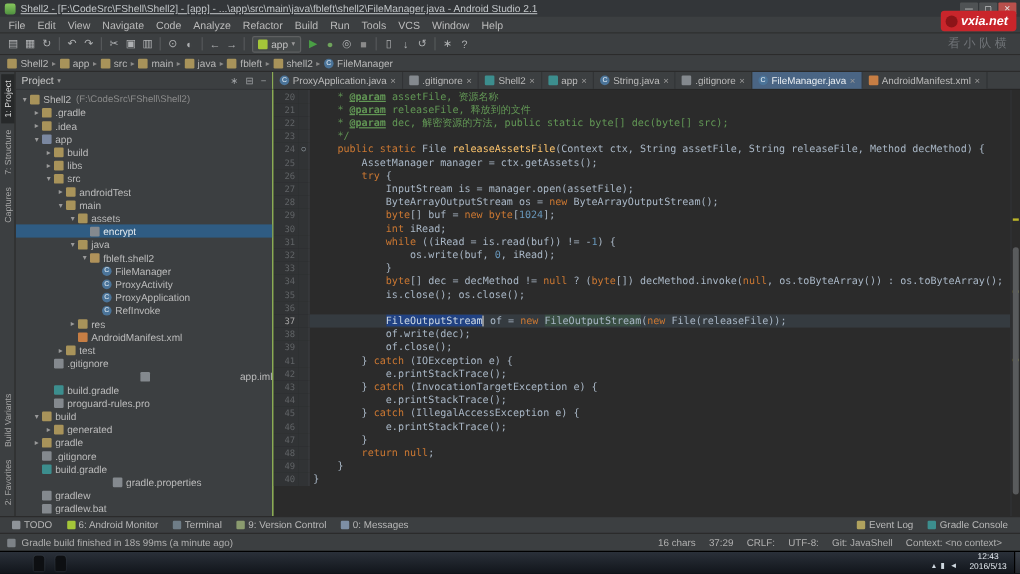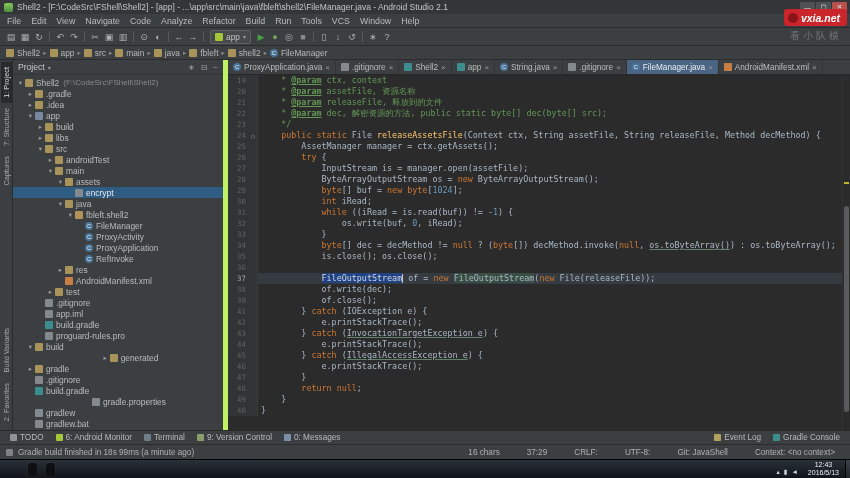--- a/index.html
+++ b/index.html
@@ -2,21 +2,21 @@
 <html><head>
 <meta charset="utf-8">
 <style>
   *{margin:0;padding:0;box-sizing:border-box;}
   html,body{width:850px;height:478px;overflow:hidden;background:#0c0f14;font-family:"Liberation Sans","DejaVu Sans",sans-serif;}
   .screen{position:relative;width:850px;height:478px;background:#0c0f14;overflow:hidden;}
   .ide{position:absolute;left:0;top:0;right:0;bottom:19px;display:flex;flex-direction:column;background:#3C3F41;}
   
   .titlebar{height:14px;background:#333639;display:flex;align-items:center;padding:0 3px;color:#c2c6c9;font-size:8.5px;flex:none;}
   .appicon{width:9px;height:9px;border-radius:2px;background:linear-gradient(#86c65c,#4f9140);margin:0 4px 0 1px;flex:none;}
-  .title-text{white-space:nowrap;overflow:hidden;}
+  .title-text{white-space:nowrap;overflow:hidden;text-decoration:underline;}
   .winbtns{margin-left:auto;display:flex;flex:none;}
   .wbtn{width:15px;height:10px;margin-left:1px;display:flex;align-items:center;justify-content:center;font-size:6.5px;color:#e8e8e8;background:rgba(255,255,255,.14);border-radius:1px;}
   .wbtn.close{background:#b8504c;}
   
   .menubar{height:14px;background:#3C3F41;display:flex;align-items:center;font-size:8.8px;color:#bbbbbb;border-bottom:1px solid #2b2b2b;padding-left:2px;flex:none;}
   .menu-item{padding:0 5px;}
   
   .toolbar{height:18px;background:#3C3F41;display:flex;align-items:center;padding:0 4px;border-bottom:1px solid #2b2b2b;flex:none;}
   .tbtn{width:14px;height:14px;display:flex;align-items:center;justify-content:center;font-size:9px;color:#aeb0b2;border-radius:2px;flex:none;}
   .tsep{width:1px;height:11px;background:#55585a;margin:0 3px;flex:none;}
@@ -28,21 +28,21 @@
   .crumb-sep{color:#8a8a8a;font-size:6.5px;margin:0 3px;}
   
   .main{flex:1;display:flex;min-height:0;}
   .lstrip{width:13px;background:#3C3F41;border-right:1px solid #2b2b2b;position:relative;flex:none;}
   .vgroup{position:absolute;left:0;right:0;display:flex;flex-direction:column;align-items:center;}
   .vgroup.top{top:2px;}
   .vgroup.bottom{bottom:4px;}
   .vlabel{writing-mode:vertical-rl;transform:rotate(180deg);font-size:7.3px;color:#a7a7a7;padding:5px 1px;white-space:nowrap;}
   .vlabel.active{background:#27292a;color:#dddddd;}
   
-  .project{width:215px;background:#3C3F41;border-right:5px solid #bef264;display:flex;flex-direction:column;flex:none;}
+  .project{width:215px;background:#3C3F41;border-right:1px solid #bef264;display:flex;flex-direction:column;flex:none;}
   .pheader{height:15px;display:flex;align-items:center;font-size:8.6px;color:#c8c8c8;padding:0 5px;border-bottom:1px solid #323537;flex:none;}
   .pheader .caret{font-size:6px;color:#9a9a9a;margin-left:3px;}
   .phbtn{color:#9fa2a5;font-size:8px;margin-left:6px;}
   .spacer{flex:1;}
   .tree{flex:1;overflow:hidden;font-size:8.4px;color:#bbbbbb;padding-top:2px;}
   .trow{height:11px;display:flex;align-items:center;white-space:nowrap;}
   .trow.selected{background:#2F5C83;color:#e4eaef;}
   .arrow{width:9px;font-size:6.5px;color:#9a9a9a;text-align:center;flex:none;}
   .ticon{display:inline-block;width:8px;height:8px;margin-right:3px;flex:none;font-size:5.8px;line-height:8px;text-align:center;color:#fff;border-radius:1px;}
   .icon-folder{background:#A8935A;}
@@ -64,39 +64,39 @@
   .codewrap{flex:1;display:flex;min-height:0;position:relative;}
   #code{flex:1;min-width:0;overflow:hidden;}
   .line{display:flex;height:11px;line-height:11px;font-family:"DejaVu Sans Mono","Liberation Mono",monospace;font-size:8.4px;white-space:pre;color:#A9B7C6;}
   .ln{flex:none;width:21px;text-align:right;padding-right:3px;color:#606366;background:#313335;font-size:7.4px;}
   .gm{flex:none;width:9px;background:#313335;border-right:1px solid #3A3D3F;color:#9aa4ab;font-size:6px;text-align:center;}
   .ct{flex:1;min-width:0;overflow:hidden;padding-left:3px;}
   .line.cur .ct{background:#353B40;}
   .line.cur .ln{color:#a4a3a3;}
   .t-d{color:#A9B7C6;} .t-k{color:#CC7832;} .t-c{color:#629755;} 
   .t-ct{color:#629755;font-weight:bold;text-decoration:underline;} .t-n{color:#6897BB;} .t-m{color:#FFC66D;}
-  .t-u{color:#A9B7C6;text-decoration:underline;text-decoration-color:#5f826b;}
+  .t-u{color:#A9B7C6;text-decoration-color:#5f826b;}
   .t-sel{background:#214283;color:#cdd8e2;}
   .t-occ{background:rgba(60,95,70,.55);color:#A9B7C6;}
   .caret-line{display:inline-block;width:1px;height:9px;background:#c8c8c8;vertical-align:middle;}
   .vscroll{flex:none;width:8px;background:#2B2B2B;border-left:1px solid #313335;position:relative;}
   .thumb{position:absolute;left:1px;right:1px;top:37%;height:58%;background:#595b5d;border-radius:3px;}
   .stripe-mark{position:absolute;left:1px;right:1px;height:2px;background:#BBB529;}
   
   .bottombar{height:14px;background:#3C3F41;border-top:1px solid #2b2b2b;display:flex;align-items:center;font-size:8.2px;color:#b8b8b8;flex:none;padding:0 4px;}
   .bbitem{display:flex;align-items:center;padding:0 6px;height:100%;}
   .bicon{width:7px;height:7px;border-radius:1px;background:#8f9499;margin-right:3px;flex:none;}
   .b-android{background:#A4C639;} .b-terminal{background:#6f7d87;} .b-vcs{background:#8a9b6e;}
   .b-messages{background:#7d8fa5;} .b-event-log{background:#b0a25e;} .b-gradle{background:#3C8E8E;} .b-todo{background:#8f9499;}
   #bb-right{margin-left:auto;display:flex;}
   
   .statusbar{height:15px;background:#3C3F41;border-top:1px solid #2b2b2b;display:flex;align-items:center;font-size:8.2px;color:#b0b0b0;flex:none;}
   .sicon{width:7px;height:7px;background:#7d8287;border-radius:1px;margin:0 5px 0 6px;flex:none;}
   .sseg{margin-right:11px;white-space:nowrap;}
-  #status-right{display:flex;align-items:center;margin-right:4px;gap:16px;}
+  #status-right{display:flex;align-items:center;margin-right:4px;}
   
   .taskbar{position:absolute;left:0;right:0;bottom:0;height:19px;background:linear-gradient(#2a3039,#11151b);border-top:1px solid #000;display:flex;align-items:center;}
   .cat{width:9px;height:13px;background:#0d0f12;border-radius:3px 3px 1px 1px;margin-right:9px;box-shadow:0 0 1px #4a525c;flex:none;}
   .cat:first-child{margin-left:28px;}
   .tray{margin-left:auto;display:flex;align-items:center;}
   .tray-glyph{color:#cfd8df;font-size:6.5px;margin-right:4px;}
   .clock{text-align:center;font-size:7px;line-height:8px;color:#e8eef4;margin:0 6px;}
   .showdesk{width:5px;height:19px;border-left:1px solid #000;background:rgba(255,255,255,.08);}
   
   .wm-red{position:absolute;top:9px;right:3px;height:17px;display:flex;align-items:center;background:#C9252B;border-radius:3px;padding:0 7px 0 4px;color:#fff;font-size:10.5px;font-weight:bold;font-style:italic;z-index:50;}
@@ -333,41 +333,41 @@
             <div class="trow" style="padding-left: 33px;">
               <span class="arrow">▸</span>
               <span class="ticon icon-folder"></span>
               <span class="tlabel">test</span>
             </div>
             <div class="trow" style="padding-left: 23px;">
               <span class="arrow"></span>
               <span class="ticon icon-text"></span>
               <span class="tlabel">.gitignore</span>
             </div>
-            <div class="trow" style="padding-left: 23px;">
+            <div class="trow" style="padding-left: 23px; justify-content: space-between;">
               <span class="arrow"></span>
               <span class="ticon icon-file"></span>
               <span class="tlabel">app.iml</span>
             </div>
             <div class="trow" style="padding-left: 23px;">
               <span class="arrow"></span>
               <span class="ticon icon-gradle"></span>
               <span class="tlabel">build.gradle</span>
             </div>
             <div class="trow" style="padding-left: 23px;">
               <span class="arrow"></span>
               <span class="ticon icon-file"></span>
               <span class="tlabel">proguard-rules.pro</span>
             </div>
             <div class="trow" style="padding-left: 13px;">
               <span class="arrow">▾</span>
               <span class="ticon icon-folder"></span>
               <span class="tlabel">build</span>
             </div>
-            <div class="trow" style="padding-left: 23px; justify-content: center;">
+            <div class="trow" style="padding-left: 23px;">
               <span class="arrow">▸</span>
               <span class="ticon icon-folder"></span>
               <span class="tlabel">generated</span>
             </div>
             <div class="trow" style="padding-left: 13px;">
               <span class="arrow">▸</span>
               <span class="ticon icon-folder"></span>
               <span class="tlabel">gradle</span>
             </div>
             <div class="trow" style="padding-left: 13px;">
@@ -436,21 +436,20 @@
               <span class="tclose">×</span>
             </span>
             <span class="tab">
               <span class="ticon icon-xml"></span>
               <span>AndroidManifest.xml</span>
               <span class="tclose">×</span>
             </span>
           </div>
         <div class="codewrap">
           <div id="code">
-              <div class="line"><span class="ln">19</span><span class="gm"></span><span class="ct"><span class="t-c">    * </span><span class="t-ct">@param</span><span class="t-c"> ctx, context</span></span></div>
               <div class="line"><span class="ln">20</span><span class="gm"></span><span class="ct"><span class="t-c">    * </span><span class="t-ct">@param</span><span class="t-c"> assetFile, 资源名称</span></span></div>
               <div class="line"><span class="ln">21</span><span class="gm"></span><span class="ct"><span class="t-c">    * </span><span class="t-ct">@param</span><span class="t-c"> releaseFile, 释放到的文件</span></span></div>
               <div class="line"><span class="ln">22</span><span class="gm"></span><span class="ct"><span class="t-c">    * </span><span class="t-ct">@param</span><span class="t-c"> dec, 解密资源的方法, public static byte[] dec(byte[] src);</span></span></div>
               <div class="line"><span class="ln">23</span><span class="gm"></span><span class="ct"><span class="t-c">    */</span></span></div>
               <div class="line"><span class="ln">24</span><span class="gm">○</span><span class="ct"><span class="t-k">    public static </span><span class="t-d">File </span><span class="t-m">releaseAssetsFile</span><span class="t-d">(Context ctx, String assetFile, String releaseFile, Method decMethod) {</span></span></div>
               <div class="line"><span class="ln">25</span><span class="gm"></span><span class="ct"><span class="t-d">        AssetManager manager = ctx.getAssets();</span></span></div>
               <div class="line"><span class="ln">26</span><span class="gm"></span><span class="ct"><span class="t-k">        try</span><span class="t-d"> {</span></span></div>
               <div class="line"><span class="ln">27</span><span class="gm"></span><span class="ct"><span class="t-d">            InputStream is = manager.open(assetFile);</span></span></div>
               <div class="line"><span class="ln">28</span><span class="gm"></span><span class="ct"><span class="t-d">            ByteArrayOutputStream os = </span><span class="t-k">new</span><span class="t-d"> ByteArrayOutputStream();</span></span></div>
               <div class="line"><span class="ln">29</span><span class="gm"></span><span class="ct"><span class="t-k">            byte</span><span class="t-d">[] buf = </span><span class="t-k">new byte</span><span class="t-d">[</span><span class="t-n">1024</span><span class="t-d">];</span></span></div>

